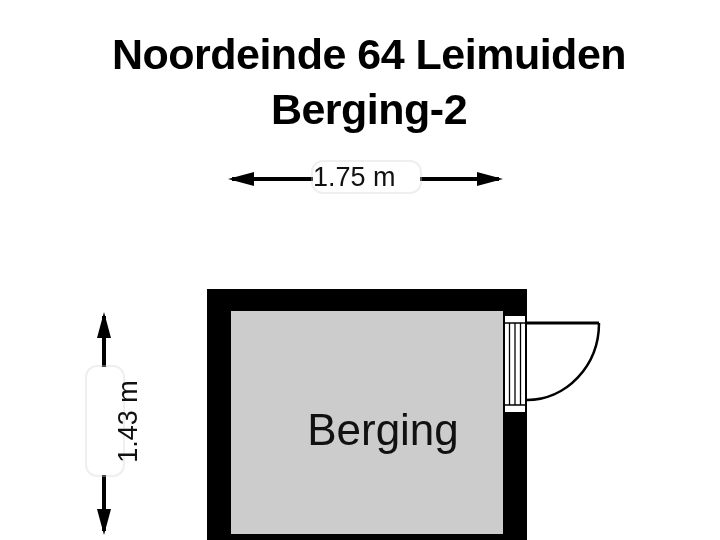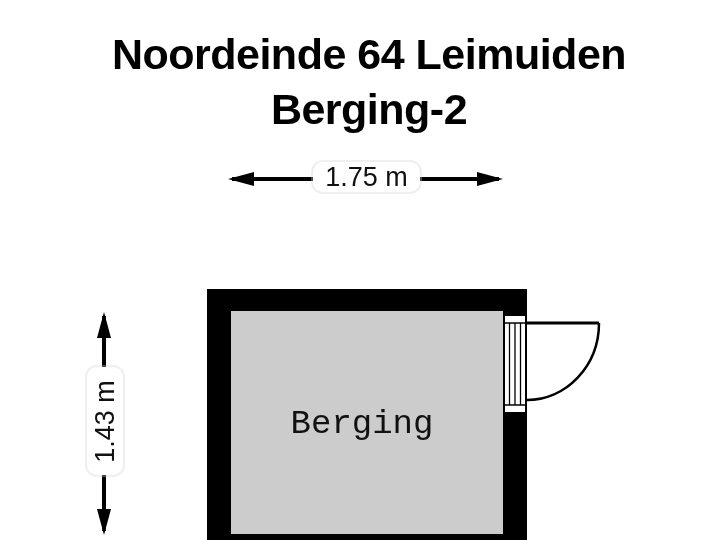--- a/index.html
+++ b/index.html
@@ -33,21 +33,20 @@
     left: 0;
     top: 0;
   }
   .dim-label {
     position: absolute;
     background: #ffffff;
     border-radius: 10px;
     box-shadow: 0 0 0 2px rgba(210,210,210,0.35);
     display: flex;
     align-items: center;
-    justify-content: center;
     font-size: 27px;
     color: #111111;
     white-space: nowrap;
   }
   .dim-label-width {
     left: 313px;
     top: 135px;
     width: 107px;
     height: 30px;
   }
@@ -55,27 +54,26 @@
     left: 87px;
     top: 340px;
     width: 36px;
     height: 108px;
   }
   .dim-label-height .rot {
     transform: rotate(-90deg);
   }
   .room-label {
     position: absolute;
-    left: 226px;
+    left: 247px;
     top: 378px;
     width: 272px;
     text-align: center;
-    font-size: 34px;
+    font-size: 44px;
     color: #111111;
-    font-family: Liberation Mono, monospace;
   }
 </style>
 </head>
 <body>
 
 <div class="canvas">
 
   <div class="title-block">
     <div>Noordeinde 64 Leimuiden</div>
     <div>Berging-2</div>

